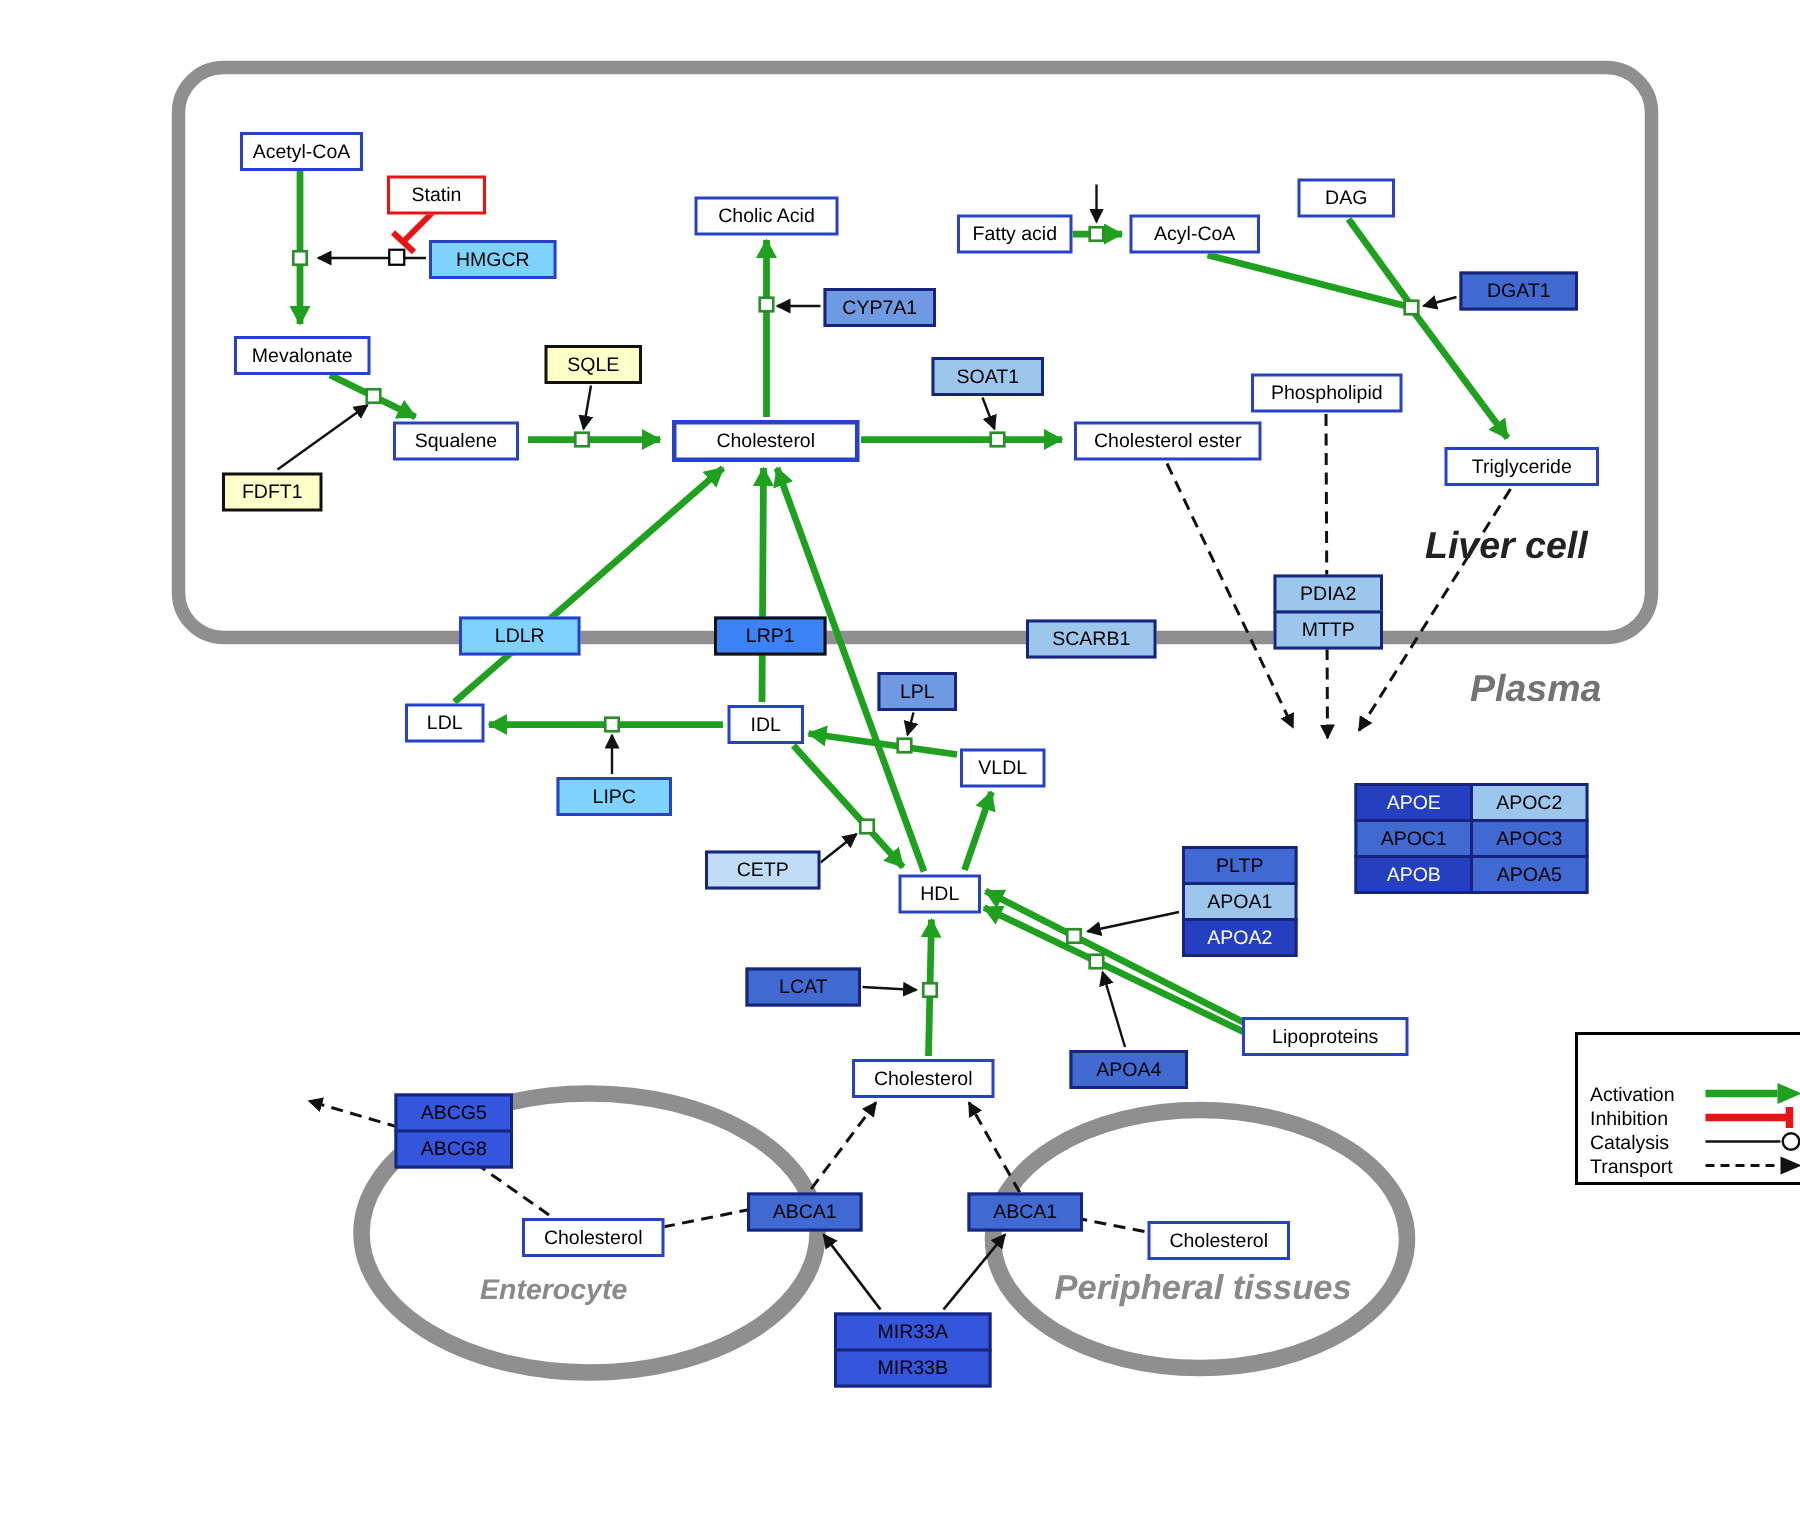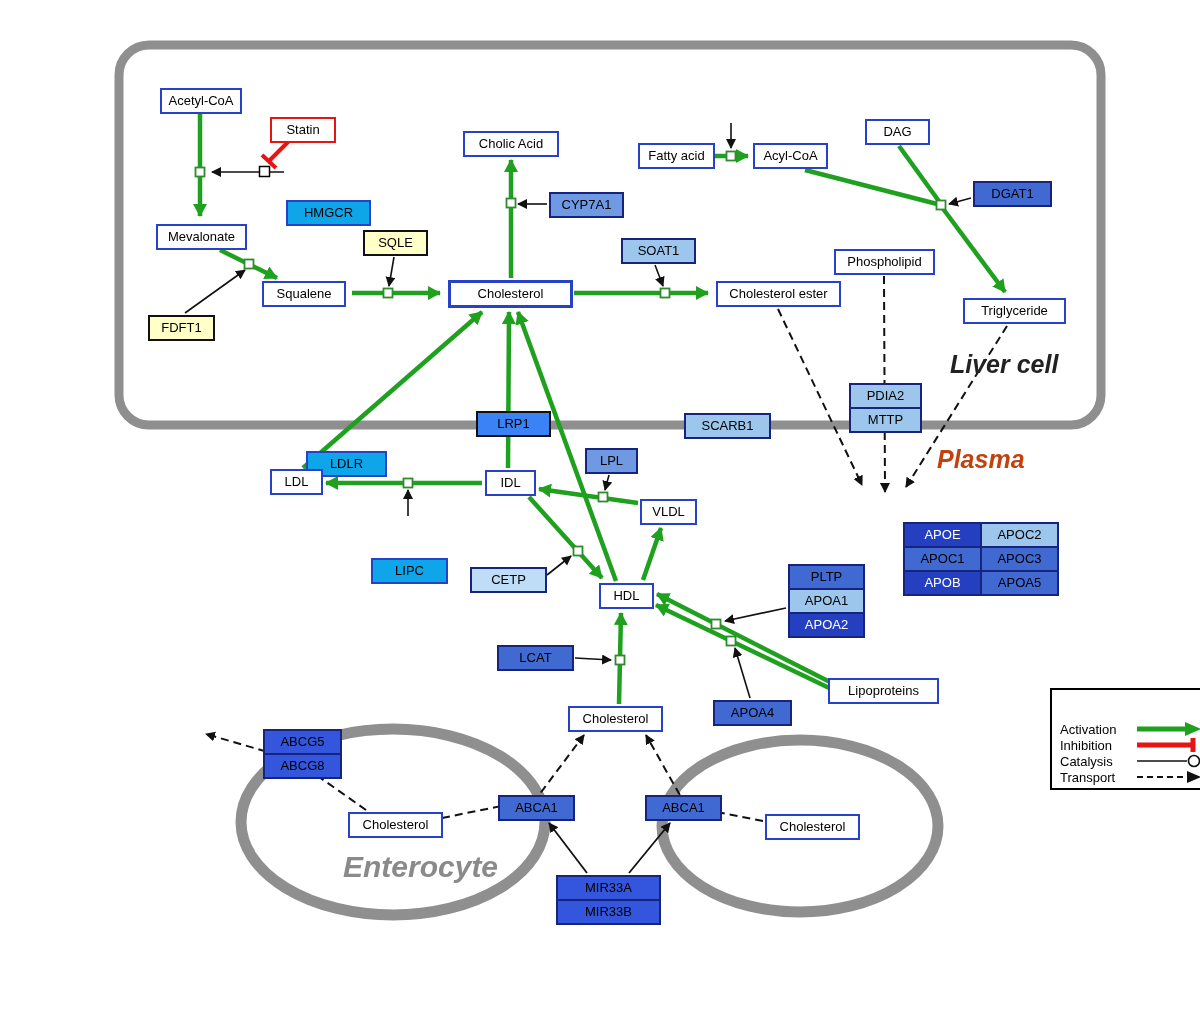--- a/index.html
+++ b/index.html
@@ -3,34 +3,34 @@
 <meta charset="utf-8">
 <style>
   html,body{margin:0;padding:0;background:#fff;}
   .canvas{position:relative;width:1200px;height:1013px;background:#fff;overflow:hidden;
           font-family:"Liberation Sans",sans-serif;}
   .canvas svg.layer{position:absolute;left:0;top:0;z-index:1;}
   .node{position:absolute;box-sizing:border-box;display:flex;align-items:center;justify-content:center;
         text-align:center;font-size:13px;line-height:1.15;z-index:2;background:#fff;
         border:2px solid #2742C8;color:#000;cursor:pointer;}
   .met-bold{border-width:3px;}
-  .statin{border-color:#E81313;border-width:2.5px;margin-left:12px;}
-  .y{background:#0ea5e9;margin-top:40px;}
+  .statin{border-color:#E81313;border-width:2.5px;}
+  .y{background:#7dd3fc;}
   .cream{background:#FFFFC8;border-color:#111;}
   .tan{background:#3b82f6;border-color:#111;}
   .b100{background:#BFDDF6;border-color:#16247E;}
   .b200{background:#9CC6EC;border-color:#16247E;}
   .b300{background:#7099E4;border-color:#16247E;}
   .b400{background:#4169D2;border-color:#16247E;}
   .b500{background:#3356DC;border-color:#16247E;}
   .b600{background:#2440C0;border-color:#16247E;color:#fff;}
   .comp-label{position:absolute;font-weight:bold;z-index:2;white-space:nowrap;font-style:italic;}
   .lbl-liver{left:950px;top:350px;font-size:25px;color:#222;}
-  .lbl-plasma{left:937px;top:445px;font-size:25px;color:#c2410c;}
-  .lbl-enterocyte{left:343px;top:850px;font-size:30px;color:#8a8a8a;}
+  .lbl-plasma{left:980px;top:445px;font-size:25px;color:#737373;}
+  .lbl-enterocyte{left:320px;top:850px;font-size:19px;color:#8a8a8a;}
   .lbl-peripheral{left:703px;top:845px;font-size:23px;color:#8a8a8a;}
   .legend{position:absolute;left:1050px;top:688px;width:165px;height:102px;box-sizing:border-box;
           border:2.5px solid #000;background:#fff;z-index:3;display:flex;flex-direction:column;
           justify-content:flex-end;padding:3px 0;}
   .legend-row{display:flex;align-items:center;justify-content:space-between;padding:0 8px;font-size:13px;}
   .legend-row .txt{color:#000;}
 </style>
 </head>
 <body>
 
@@ -124,35 +124,36 @@
       <rect x="711.5" y="619.5" width="9" height="9"></rect>
       <rect x="726.5" y="636.5" width="9" height="9"></rect>
       <rect x="615.5" y="655.5" width="9" height="9"></rect>
       <rect x="259.5" y="166.5" width="10" height="10" stroke="#000" stroke-width="1.5"></rect>
     </g>
   </svg>
 
   <div class="comp-label lbl-liver">Liver cell</div>
   <div class="comp-label lbl-plasma">Plasma</div>
   <div class="comp-label lbl-enterocyte">Enterocyte</div>
+  <div class="comp-label lbl-peripheral">Peripheral tissues</div>
 
   <div class="node" style="left:160px;top:88px;width:82px;height:26px">Acetyl-CoA</div>
   <div class="node statin" style="left:258px;top:117px;width:66px;height:26px">Statin</div>
   <div class="node y" style="left:286px;top:160px;width:85px;height:26px">HMGCR</div>
   <div class="node" style="left:156px;top:224px;width:91px;height:26px">Mevalonate</div>
   <div class="node cream" style="left:363px;top:230px;width:65px;height:26px">SQLE</div>
   <div class="node cream" style="left:148px;top:315px;width:67px;height:26px">FDFT1</div>
   <div class="node" style="left:262px;top:281px;width:84px;height:26px">Squalene</div>
   <div class="node met-bold" style="left:448px;top:280px;width:125px;height:28px">Cholesterol</div>
   <div class="node" style="left:463px;top:131px;width:96px;height:26px">Cholic Acid</div>
   <div class="node b300" style="left:549px;top:192px;width:75px;height:26px">CYP7A1</div>
   <div class="node b200" style="left:621px;top:238px;width:75px;height:26px">SOAT1</div>
   <div class="node" style="left:716px;top:281px;width:125px;height:26px">Cholesterol ester</div>
   <div class="node" style="left:638px;top:143px;width:77px;height:26px">Fatty acid</div>
-  <div class="node" style="left:753px;top:143px;width:75px;height:26px">Acyl-CoA</div>
+  <div class="node" style="left:753px;top:143px;width:87px;height:26px">Acyl-CoA</div>
   <div class="node" style="left:865px;top:119px;width:65px;height:26px">DAG</div>
   <div class="node b400" style="left:973px;top:181px;width:79px;height:26px">DGAT1</div>
   <div class="node" style="left:834px;top:249px;width:101px;height:26px">Phospholipid</div>
   <div class="node" style="left:963px;top:298px;width:103px;height:26px">Triglyceride</div>
 
   <div class="node y" style="left:306px;top:411px;width:81px;height:26px">LDLR</div>
   <div class="node tan" style="left:476px;top:411px;width:75px;height:26px">LRP1</div>
   <div class="node b200" style="left:684px;top:413px;width:87px;height:26px">SCARB1</div>
   <div class="node b200" style="left:849px;top:383px;width:73px;height:26px">PDIA2</div>
   <div class="node b200" style="left:849px;top:407px;width:73px;height:26px">MTTP</div>

